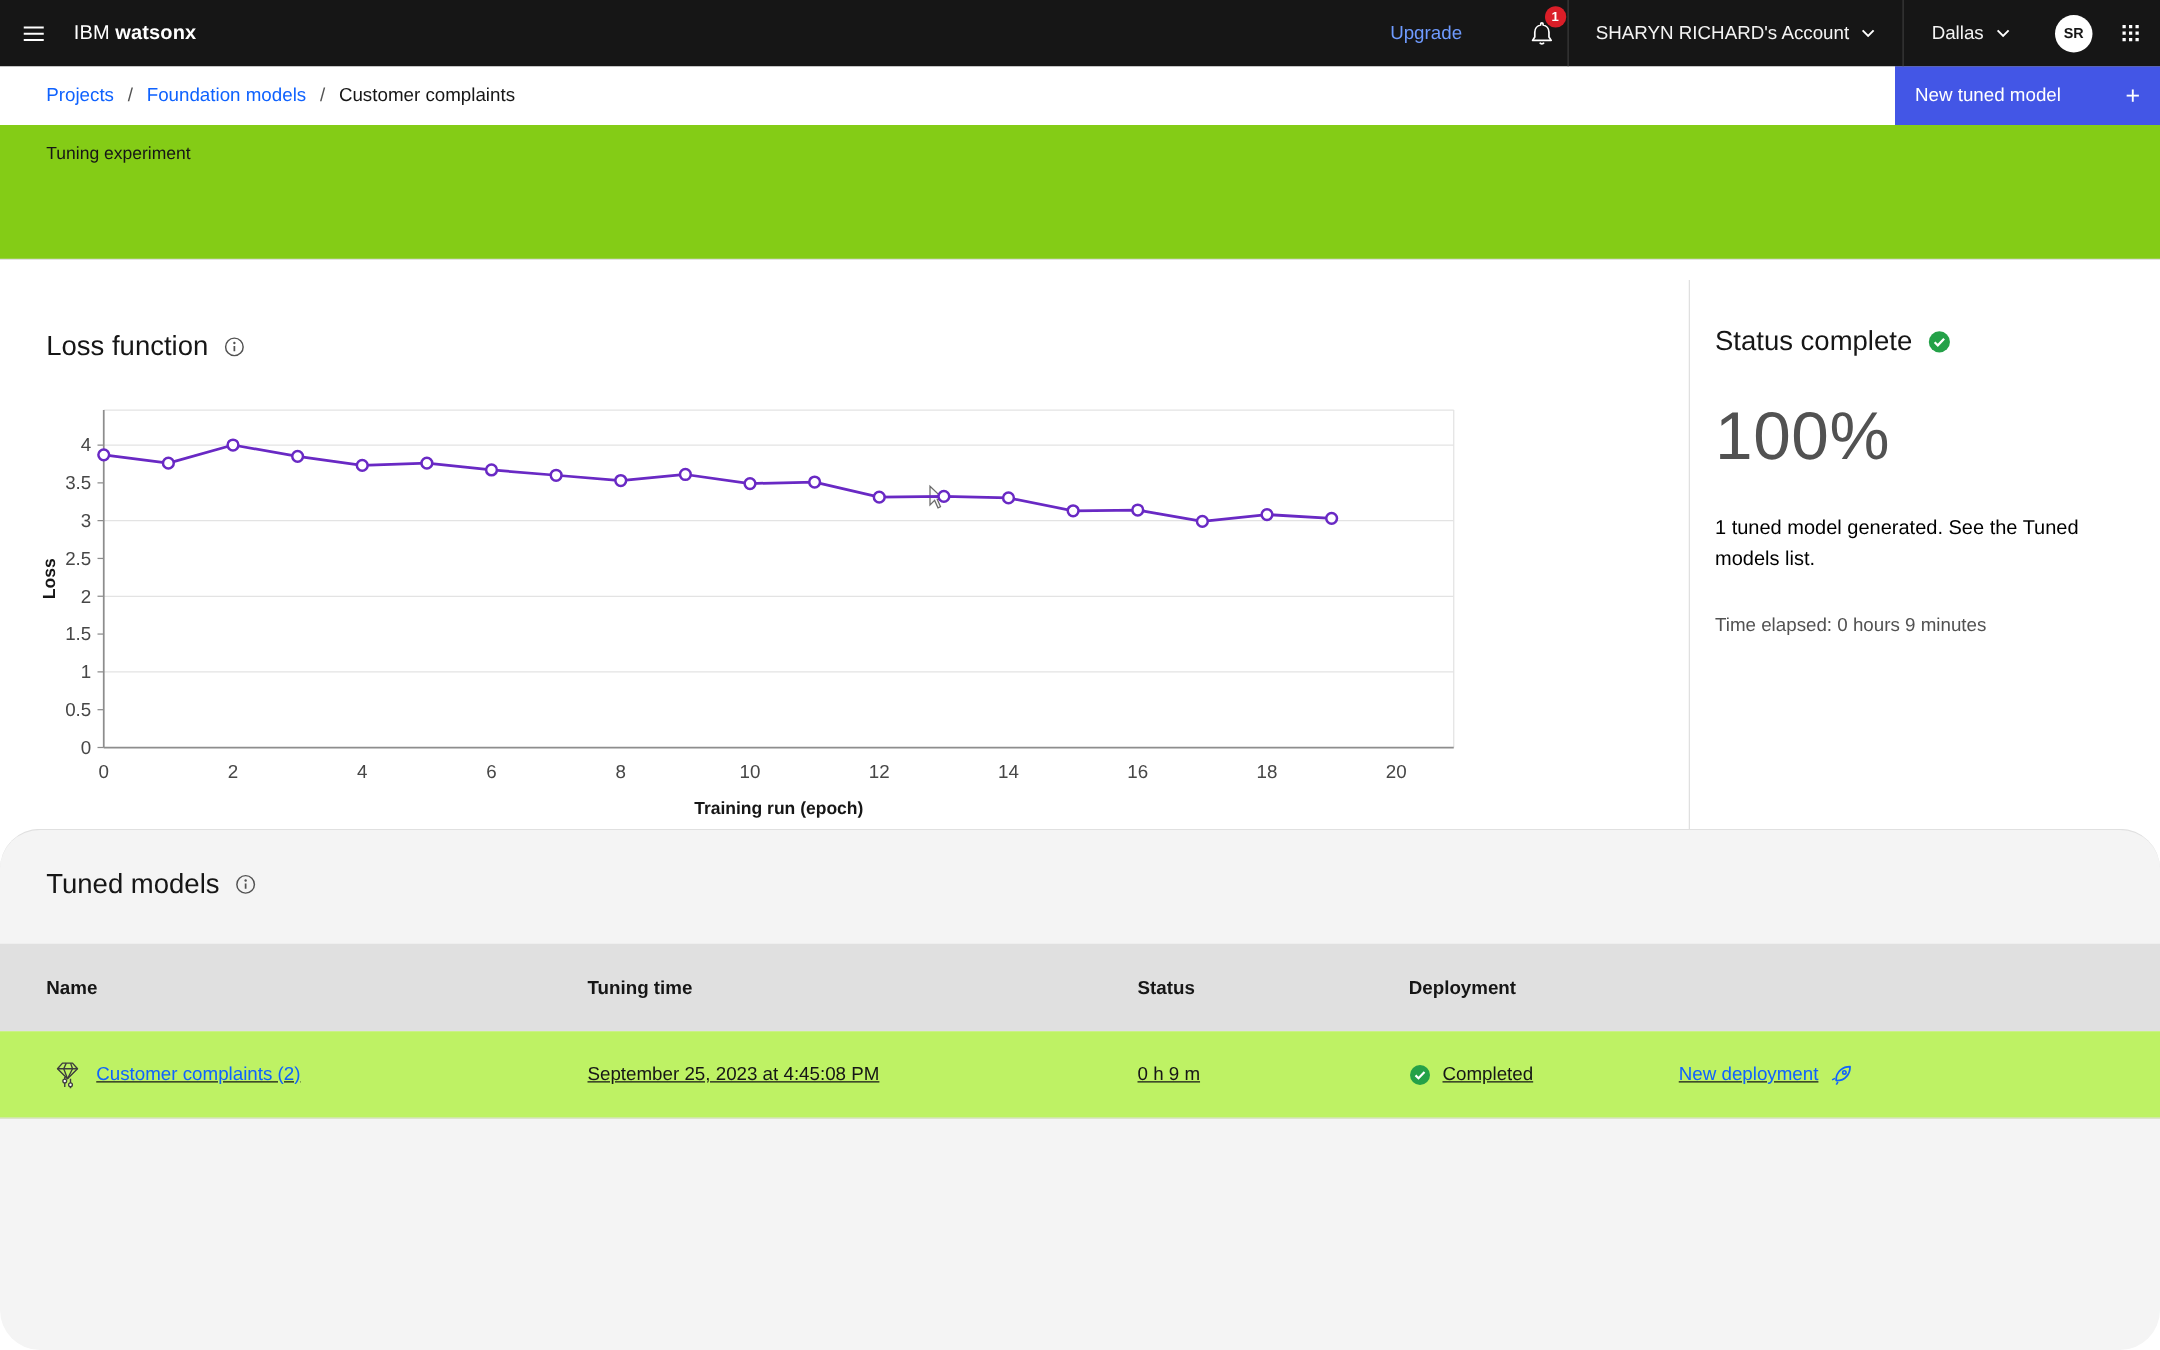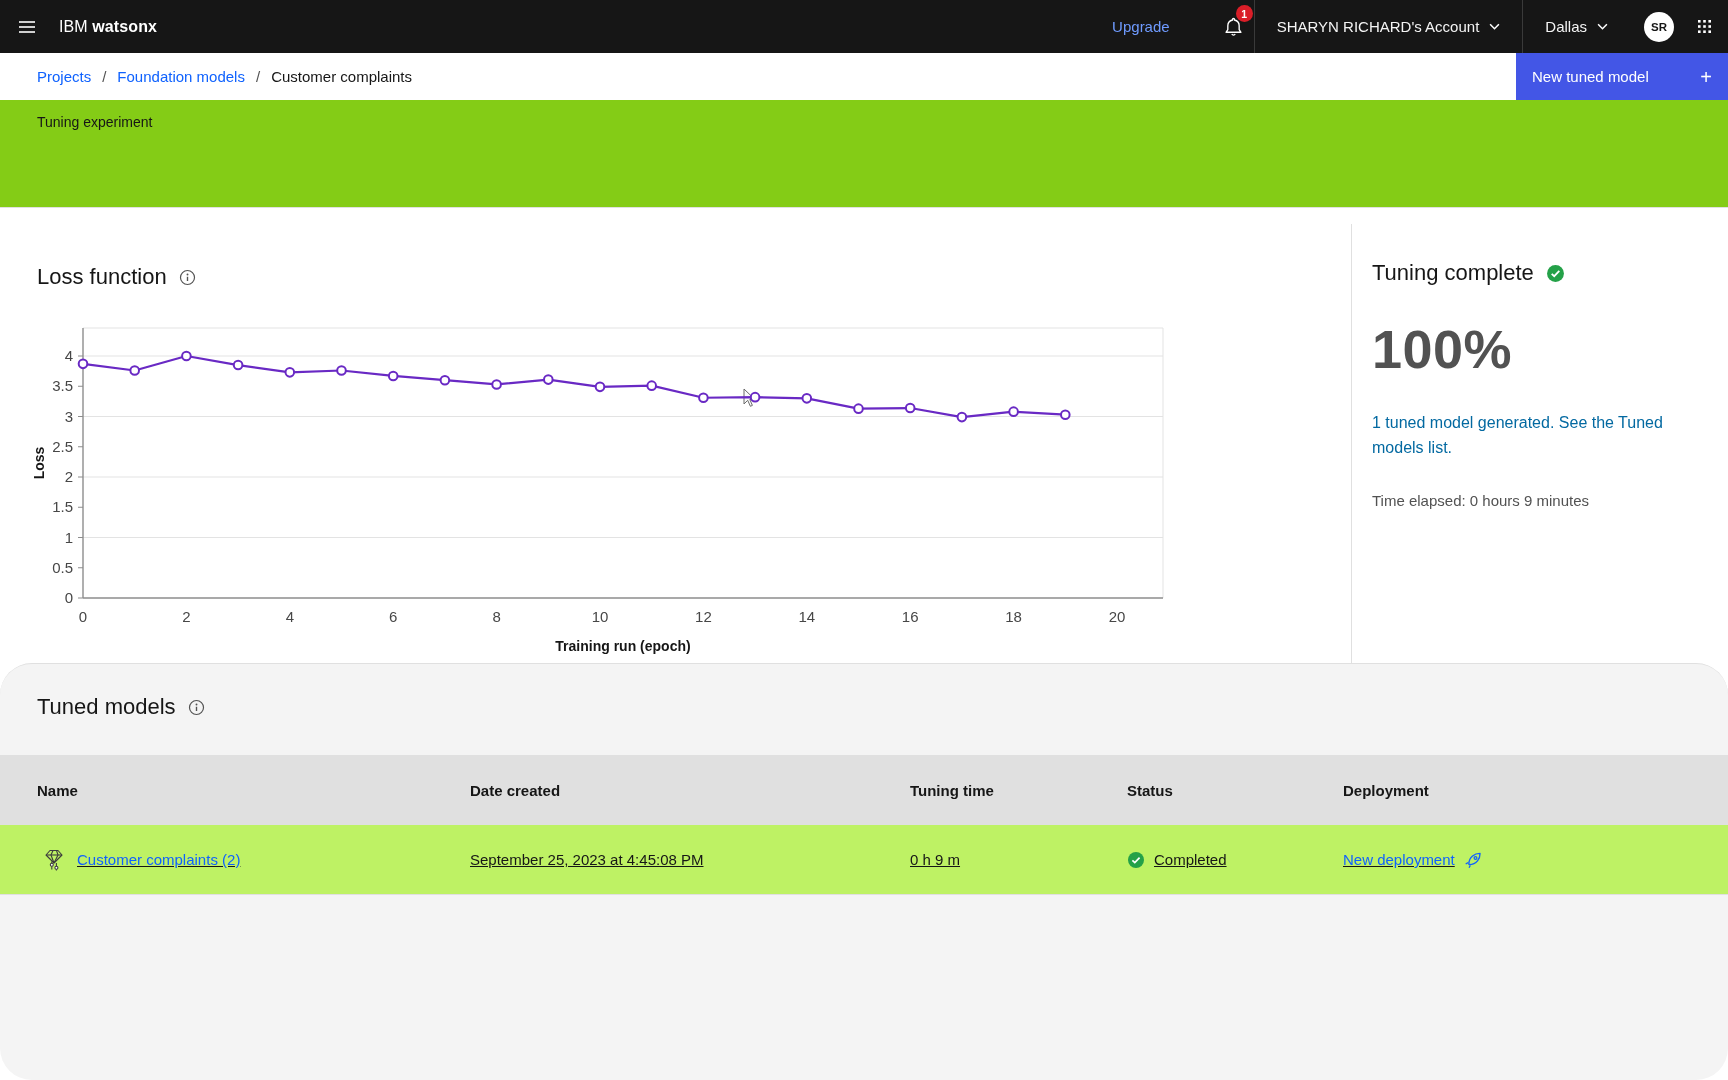--- a/index.html
+++ b/index.html
@@ -43,22 +43,22 @@
 
   
   .main{position:absolute;top:224px;left:0;right:0;height:455px;background:#fff;}
   .section-heading{display:flex;align-items:center;gap:12px;font-size:22px;color:#161616;}
   .loss-heading{position:absolute;left:37px;top:40px;}
   .chart-svg{position:absolute;left:0;top:62px;}
 
   .status-panel{position:absolute;top:0;left:1351px;right:0;height:455px;border-left:1px solid #e0e0e0;
                 padding:36px 20px 0 20px;box-sizing:border-box;}
   .panel-heading{display:flex;align-items:center;gap:12px;font-size:22px;color:#161616;}
-  .big-percent{margin-top:32px;font-size:54px;font-weight:700;color:#525252;letter-spacing:.5px;}
-  .panel-msg{margin-top:30px;font-size:16px;line-height:25px;color:#0369a1;max-width:300px;}
+  .big-percent{margin-top:32px;font-size:54px;font-weight:400;color:#525252;letter-spacing:.5px;}
+  .panel-msg{margin-top:30px;font-size:16px;line-height:25px;color:#000000;max-width:300px;}
   .panel-time{margin-top:32px;font-size:15px;color:#525252;}
 
   
   .tuned-section{position:absolute;top:663px;left:0;right:0;bottom:0;background:#f4f4f4;border-top:1px solid #e0e0e0;border-radius:32px;}
   .tuned-heading{position:absolute;left:37px;top:30px;}
   .tbl-header{position:absolute;top:91px;left:0;right:0;height:70px;background:#e0e0e0;
               display:grid;grid-template-columns:433px 440px 217px 216px 1fr;align-items:center;
               padding-left:37px;box-sizing:border-box;font-size:15px;font-weight:700;color:#161616;}
   .tbl-row{position:absolute;top:161px;left:0;right:0;height:70px;background:#bef264;border-bottom:1px solid #e0e0e0;
            display:grid;grid-template-columns:433px 440px 217px 216px 1fr;align-items:center;
@@ -233,21 +233,21 @@
         <circle cx="910.2" cy="122.03" r="4.3" fill="#ffffff" stroke="#6929c4" stroke-width="2"></circle>
         <circle cx="961.9000000000001" cy="131.105" r="4.3" fill="#ffffff" stroke="#6929c4" stroke-width="2"></circle>
         <circle cx="1013.6" cy="125.66" r="4.3" fill="#ffffff" stroke="#6929c4" stroke-width="2"></circle>
         <circle cx="1065.3000000000002" cy="128.685" r="4.3" fill="#ffffff" stroke="#6929c4" stroke-width="2"></circle>
         <text x="623" y="365" text-anchor="middle" font-size="14" font-weight="600" fill="#161616">Training run (epoch)</text>
         <text text-anchor="middle" font-size="14" font-weight="600" fill="#161616" transform="translate(44,177) rotate(-90)">Loss</text>
       </svg>
 
     <aside class="status-panel">
       <div class="panel-heading">
-        <span>Tuning complete</span>
+        <span>Status complete</span>
         <svg width="19" height="19" viewBox="0 0 18 18">
           <circle cx="9" cy="9" r="8" fill="#24a148"></circle>
           <polyline points="5.4,9.3 7.8,11.6 12.6,6.6" fill="none" stroke="#fff" stroke-width="1.7"></polyline>
         </svg>
       </div>
       <div class="big-percent">100%</div>
       <div class="panel-msg">1 tuned model generated. See the Tuned models list.</div>
       <div class="panel-time">Time elapsed: 0 hours 9 minutes</div>
     </aside>
   </section>
@@ -257,21 +257,20 @@
       <span>Tuned models</span>
       <svg width="17" height="17" viewBox="0 0 16 16">
         <circle cx="8" cy="8" r="6.6" fill="none" stroke="#525252" stroke-width="1.1"></circle>
         <circle cx="8" cy="5.1" r="0.9" fill="#525252"></circle>
         <line x1="8" y1="7.3" x2="8" y2="11.3" stroke="#525252" stroke-width="1.3"></line>
       </svg>
     </div>
 
     <div class="tbl-header">
       <div>Name</div>
-      <div>Date created</div>
       <div>Tuning time</div>
       <div>Status</div>
       <div>Deployment</div>
     </div>
 
     <div class="tbl-row">
       <div class="name-cell">
         <svg class="model-icon" width="24" height="24" viewBox="0 0 24 24">
           <g fill="none" stroke="#3d3d3d" stroke-width="1.1" stroke-linejoin="round">
             <path d="M7 2.5 L15 2.5 L19 7 L11 15 L3 7 Z"></path>

